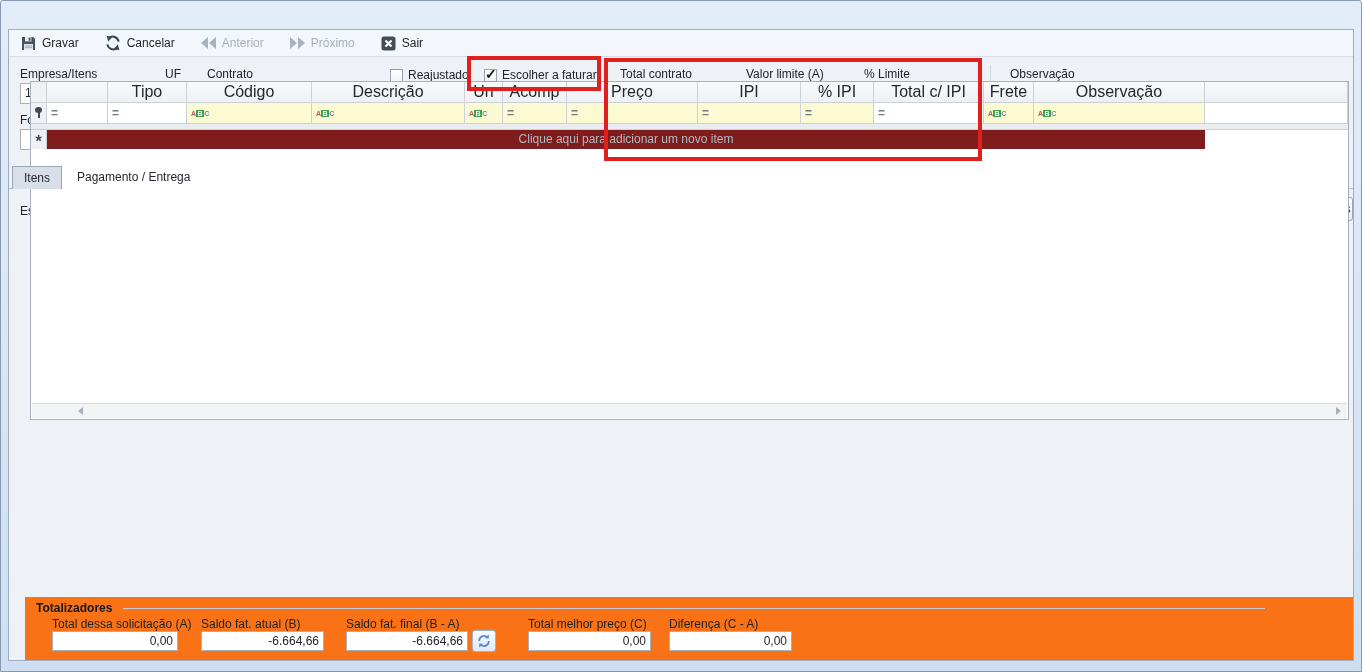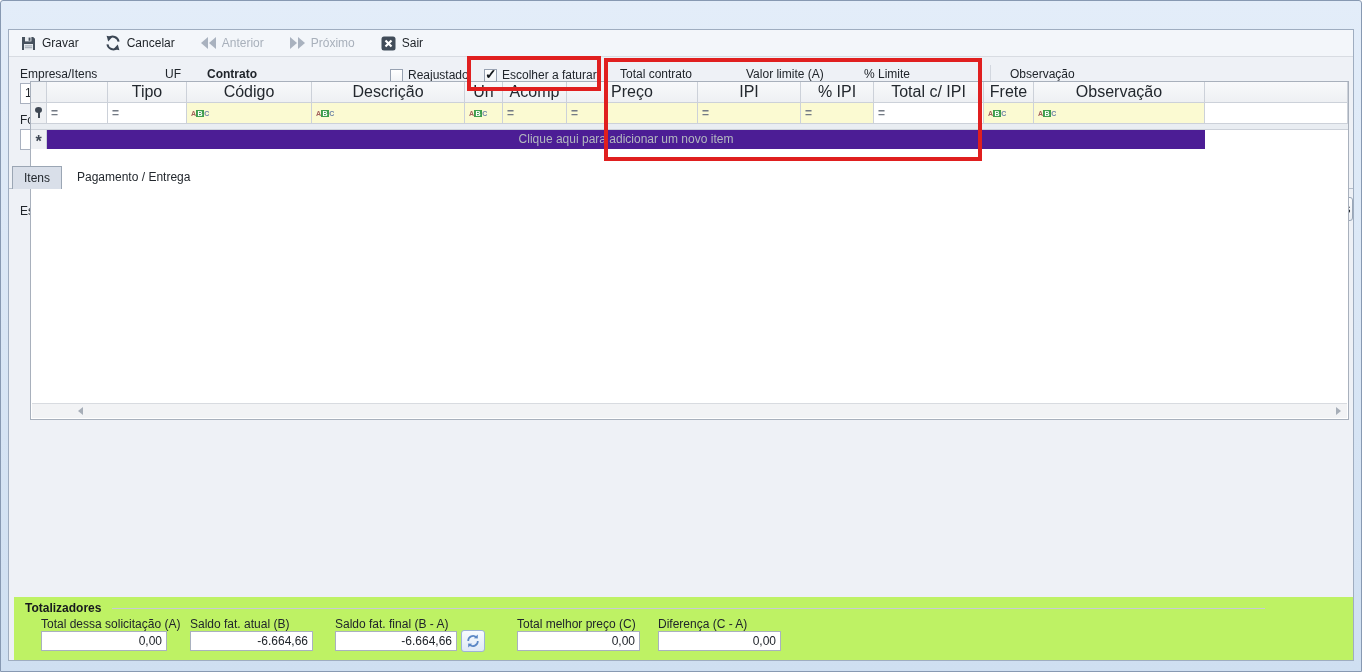--- a/index.html
+++ b/index.html
@@ -60,21 +60,21 @@
   .grid{position:absolute;left:21px;top:51px;width:1319px;height:339px;background:#fff;border:1px solid #a8b0bc;box-sizing:border-box;overflow:hidden;}
   .grow{display:flex;}
   .gcell{box-sizing:border-box;border-right:1px solid #ccd1d9;border-bottom:1px solid #ccd1d9;height:21px;overflow:hidden;flex:0 0 auto;}
   .ghead{background:linear-gradient(#f8f9fb,#eef0f3);text-align:center;line-height:20px;font-size:16px;color:#23282e;}
   .gind{background:#eff1f4 !important;}
   .gfilter{background:#fff;display:flex;align-items:center;padding-left:4px;}
   .ggap{height:5px;background:#e9edf2;border-bottom:1px solid #ccd1d9;}
   .newrow{height:20px;}
   .ncell-ind{width:16px;height:20px;box-sizing:border-box;border-right:1px solid #ccd1d9;border-bottom:1px solid #ccd1d9;
     background:#eff1f4;display:flex;align-items:center;justify-content:center;}
-  .ncell-main{width:1158px;height:20px;box-sizing:border-box;border-bottom:1px solid #ccd1d9;background:#4c1d95;
+  .ncell-main{width:1158px;height:20px;box-sizing:border-box;border-bottom:1px solid #ccd1d9;background:#7f1d1d;
     text-align:center;line-height:19px;color:#b3b8bf;}
   .ncell-tail{width:143px;background:#fff;}
   .gbody{position:absolute;left:0;right:0;top:67px;bottom:15px;background:#fff;}
   .gscroll{position:absolute;left:1px;right:1px;bottom:1px;height:15px;background:#f2f3f5;border-top:1px solid #d8dbe0;
     display:flex;align-items:center;justify-content:space-between;padding:0 6px 0 46px;box-sizing:border-box;}
   .tri-l{width:0;height:0;border-top:4px solid transparent;border-bottom:4px solid transparent;border-right:5px solid #a7aeb8;}
   .tri-r{width:0;height:0;border-top:4px solid transparent;border-bottom:4px solid transparent;border-left:5px solid #a7aeb8;}
   .pin{position:relative;width:7px;height:12px;display:inline-block;margin:0 auto;}
   .pin::before{content:"";position:absolute;left:0;top:0;width:7px;height:6px;border-radius:50%;background:#3f4854;}
   .pin::after{content:"";position:absolute;left:3px;top:5px;width:1.5px;height:6px;background:#3f4854;}
@@ -83,21 +83,21 @@
   .eqg::after{content:"=";font-weight:bold;color:#737a84;font-size:12px;}
   .abc i{font-style:normal;font-size:7px;font-weight:bold;display:inline-block;vertical-align:middle;line-height:10px;}
   .abc .la::after{content:"A";color:#a3625c;}
   .abc .lb::after{content:"B";color:#fff;background:#3f9e4d;padding:0 1.5px;}
   .abc .lc::after{content:"C";color:#6c84a8;}
   
   .obsbox{position:absolute;box-sizing:border-box;border:1px solid #c3c9d2;background:#fff;}
   .obs-up{position:absolute;right:4px;top:5px;width:0;height:0;border-left:4px solid transparent;border-right:4px solid transparent;border-bottom:5px solid #bfc6cf;}
   .obs-dn{position:absolute;right:4px;bottom:5px;width:0;height:0;border-left:4px solid transparent;border-right:4px solid transparent;border-top:5px solid #bfc6cf;}
   
-  .totals{position:absolute;left:5px;right:0;top:567px;height:70px;background:#bef264;}
+  .totals{position:absolute;left:16px;right:0;top:567px;height:70px;background:#f97316;}
   .totals .gtitle{position:absolute;left:11px;top:4px;font-weight:bold;color:#16191d;}
   .totals .gline{position:absolute;left:98px;right:88px;top:11px;height:1px;background:#c7ccd4;}
 </style>
 </head>
 <body>
 
 <div class="win">
 
   <div class="client">
 
@@ -169,21 +169,21 @@
             </g>
           </svg>
       </span>
     </div>
 
     <span class="lbl" style="left:156px;top:37px;">UF</span>
     <div class="field" style="left:156px;top:53px;width:30px;">
       <span>GO</span>
     </div>
 
-    <span class="lbl" style="left:198px;top:37px;font-weight:bold;">Contrato</span>
+    <span class="lbl" style="left:198px;top:37px;">Contrato</span>
     <div class="field combo" style="left:198px;top:53px;width:392px;">
       <span>106 CONTRATO FATURA</span>
       <span class="dd" style="right:28px;"></span>
       <span class="eraser" style="right:4px;">
         <svg width="17" height="13" viewBox="0 0 17 13">
             <g transform="rotate(-18 8 6)">
               <rect x="1" y="3" width="14" height="6.5" rx="1.5" fill="#e06a52"></rect>
               <rect x="1" y="6.6" width="14" height="3" rx="1" fill="#7a9fd4"></rect>
             </g>
           </svg>

